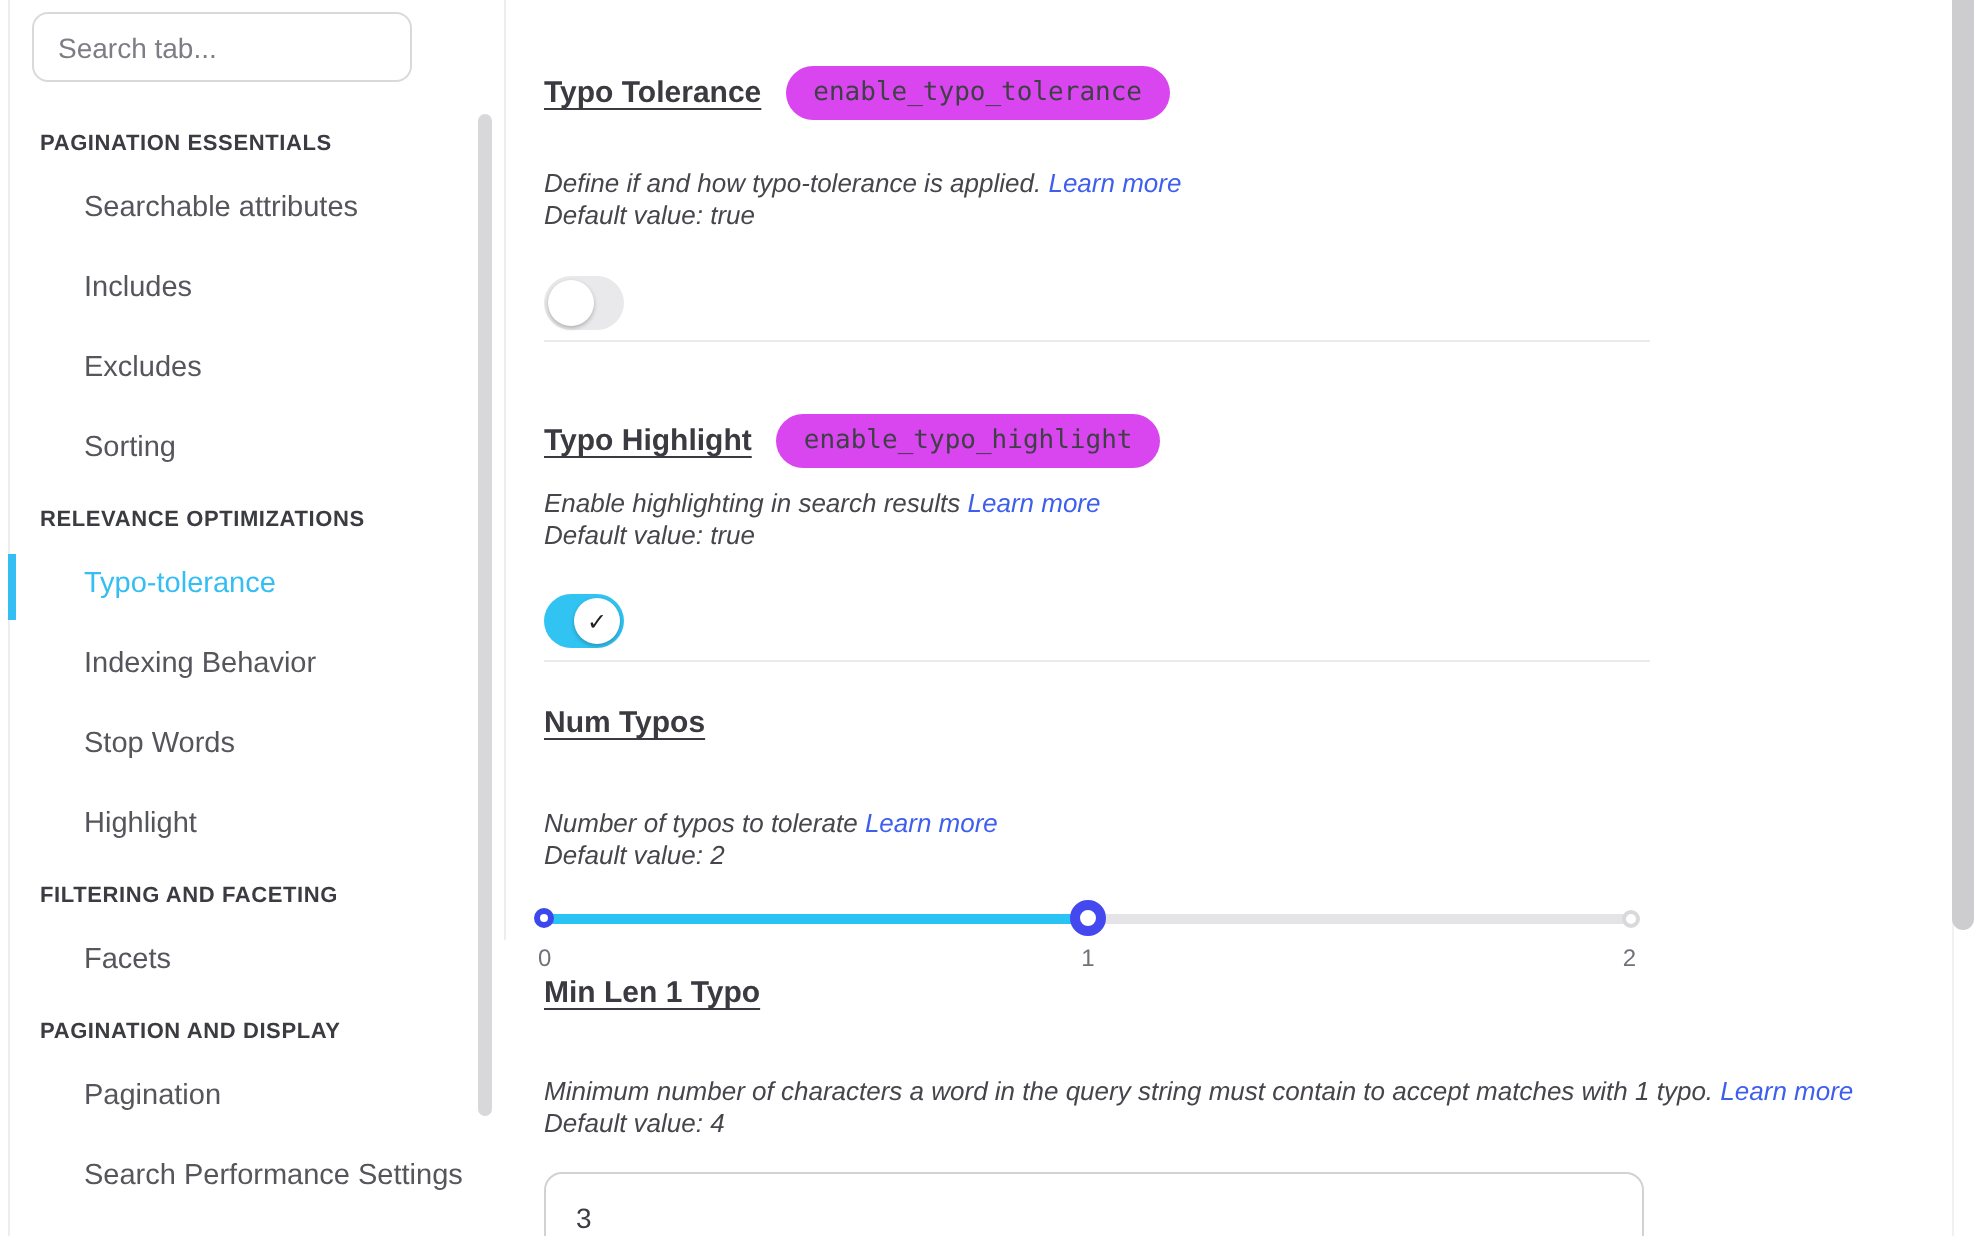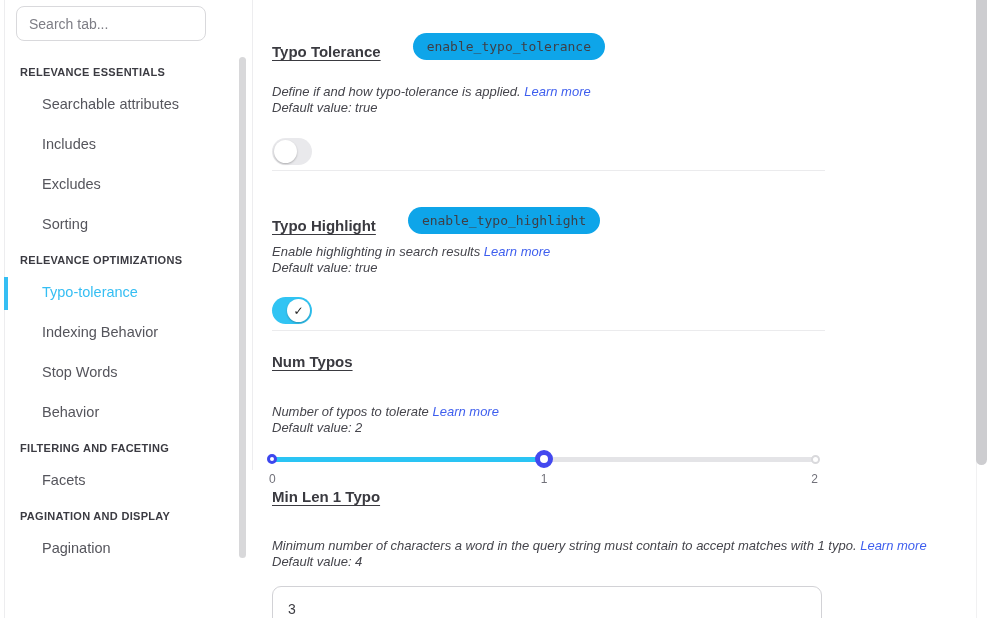--- a/index.html
+++ b/index.html
@@ -19,24 +19,24 @@
   .nav-item { position:absolute; left:22px; font-size:14.5px; color:#55555c;
     white-space:nowrap; cursor:pointer;margin-left:20px; }
   .nav-item.active { color:#35bef3;text-align:center; }
   .active-bar { position:absolute; left:4px; top:277px; width:4px; height:33px; background:#35bef3; }
   .sidebar-scroll-thumb { position:absolute; left:239px; top:57px; width:7px; height:501px;
     border-radius:4px; background:#d8d8da; }
 
   
   .main { position:absolute; left:254px; top:0; width:733px; height:618px; background:#fff; }
 
-  .setting-header { position:absolute; left:18px; display:flex; align-items:flex-end; gap:32px; }
+  .setting-header { position:absolute; left:18px; display:flex; align-items:center; gap:12px; }
   .setting-title { font-size:15px; font-weight:600; color:#3a3a40;
     text-decoration:underline; text-underline-offset:3px; cursor:pointer; white-space:nowrap; }
-  .code-badge { background:#0ea5e9; color:#3f3f46; border-radius:15px; padding:6px 14px;
+  .code-badge { background:#d946ef; color:#3f3f46; border-radius:15px; padding:6px 14px;
     font-family:"DejaVu Sans Mono","Liberation Mono",monospace; font-size:13px; white-space:nowrap; }
 
   .setting-desc { position:absolute; left:18px; font-size:13px; line-height:16px;
     color:#45454c; white-space:nowrap;font-style:italic; }
   .learn-more { color:#3e5eee; cursor:pointer; }
 
   .divider { position:absolute; left:18px; width:553px; height:1px; background:#ebebed; }
 
   .toggle { position:absolute; left:18px; width:40px; height:27px; border-radius:14px;
     background:#e9e9ec; cursor:pointer; }
@@ -74,38 +74,39 @@
   .main-scroll-thumb { position:absolute; right:0; top:-6px; width:11px; height:471px;
     border-radius:0 0 6px 6px; background:#cdcdd0; }
 </style>
 </head>
 <body>
 
 <aside class="sidebar">
   <div class="sidebar-edge"></div>
   <input class="search-input" placeholder="Search tab..." style="">
 
-  <div class="nav-header" style="top:66px">RELEVANCE ESSENTIALS</div>
+  <div class="nav-header" style="top:66px">PAGINATION ESSENTIALS</div>
   <div class="nav-item" style="top:96px">Searchable attributes</div>
   <div class="nav-item" style="top:136px">Includes</div>
   <div class="nav-item" style="top:176px">Excludes</div>
   <div class="nav-item" style="top:216px">Sorting</div>
 
   <div class="nav-header" style="top:254px">RELEVANCE OPTIMIZATIONS</div>
   <div class="active-bar"></div>
   <div class="nav-item active" style="top:284px">Typo-tolerance</div>
   <div class="nav-item" style="top:324px">Indexing Behavior</div>
   <div class="nav-item" style="top:364px">Stop Words</div>
-  <div class="nav-item" style="top:404px">Behavior</div>
+  <div class="nav-item" style="top:404px">Highlight</div>
 
   <div class="nav-header" style="top:442px">FILTERING AND FACETING</div>
   <div class="nav-item" style="top:472px">Facets</div>
 
   <div class="nav-header" style="top:510px">PAGINATION AND DISPLAY</div>
   <div class="nav-item" style="top:540px">Pagination</div>
+  <div class="nav-item" style="top:580px">Search Performance Settings</div>
 
   <div class="sidebar-scroll-thumb"></div>
 </aside>
 
 <main class="main">
 
   <div class="setting-header" style="top:33px">
     <span class="setting-title">Typo Tolerance</span>
     <span class="code-badge">enable_typo_tolerance</span>
   </div>

